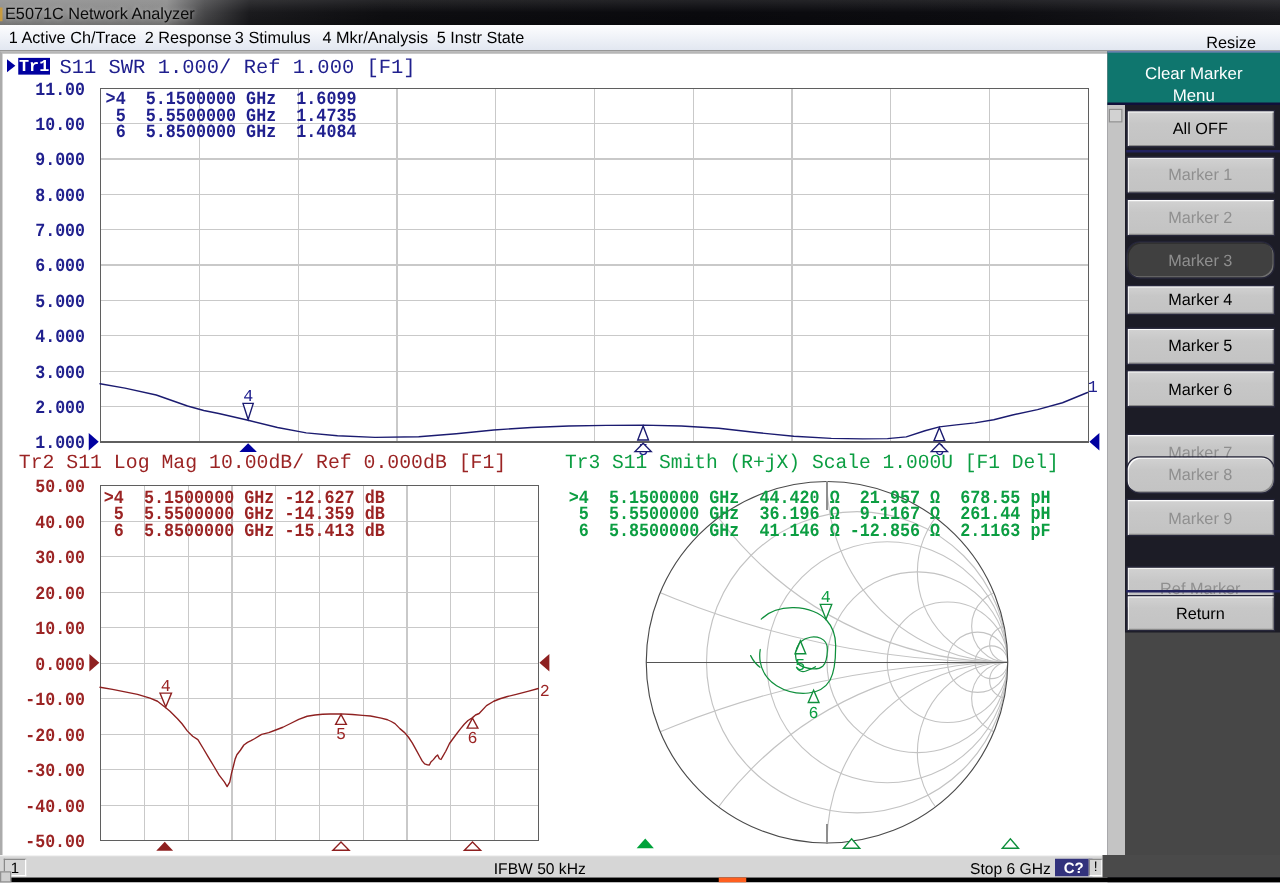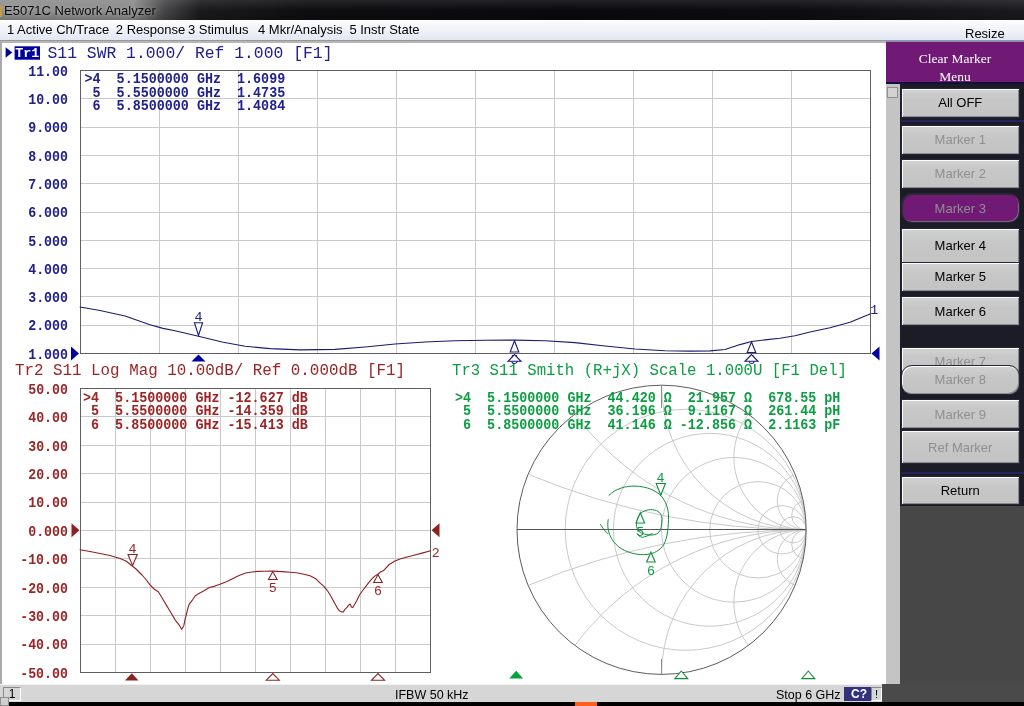--- a/index.html
+++ b/index.html
@@ -14,31 +14,31 @@
   .menubar { position:absolute; left:0; top:20px; width:1024px; height:20px;
     background: linear-gradient(to bottom, #fdfdfe, #eef1f7 55%, #e2e7f1);
     border-bottom:1px solid #979797; font-size:13px; color:#000; }
   .menubar span { position:absolute; top:2px; }
   .screen { position:absolute; left:0; top:41px; width:886px; height:643px; background:#fff;
     border-left:2px solid #ababab; border-top:2px solid #b6b6b6; box-sizing:border-box; }
   svg.overlay { position:absolute; left:0; top:0; width:1024px; height:706px; }
   
   .side { position:absolute; left:886px; top:41px; width:138px; height:665px; background:#1c1c26; }
   .sidehead { position:absolute; left:886px; top:41px; width:138px; height:43px;
-     background:#701a75; border-top:1px solid #8787c3; border-bottom:2px solid #10103a;
-     color:#fff; font-size:13.5px; text-align:center; line-height:18.5px; padding-top:7.5px; box-sizing:border-box;font-family:Liberation Serif, serif; }
+     background:#0f766e; border-top:1px solid #8787c3; border-bottom:2px solid #10103a;
+     color:#fff; font-size:13.5px; text-align:center; line-height:18.5px; padding-top:7.5px; box-sizing:border-box; }
   .sstrip { position:absolute; left:886px; top:84px; width:13.5px; height:614px; background:#c4c4c4; }
   .sstrip .sb { position:absolute; left:1px; top:3px; width:11px; height:11px; background:#d2d2d2;
      border:1px solid #8f8f8f; box-sizing:border-box; font-size:8px; color:#555; text-align:center; line-height:9px;}
   .sbtn { position:absolute; left:901px; width:118.5px; box-sizing:border-box;
      background:linear-gradient(to bottom,#d2d2d2,#c7c7c7 35%,#c3c3c3);
      border:1px solid #26263a; box-shadow: inset 1px 1px 0 #fbfbfb, inset -1px -1px 0 #8a8a8a;
      color:#000; font-size:13px; text-align:center; display:flex; align-items:center; justify-content:center; }
   .sbtn.dis { color:#8f8f8f; }
-  .sbtn.prs { background:#701a75; box-shadow: inset 1px 1px 0 #2c2c2c, inset -1px -1px 0 #6f6f6f; color:#8f8f8f;border-radius:11px; }
+  .sbtn.prs { background:#404040; box-shadow: inset 1px 1px 0 #2c2c2c, inset -1px -1px 0 #6f6f6f; color:#8f8f8f;border-radius:11px; }
   .sep1 { position:absolute; left:901px; top:119.5px; width:123px; height:2.5px; background:#23235f; }
   .sep2 { position:absolute; left:901px; top:471.5px; width:123px; height:2.5px; background:#23235f; }
   .darkarea { position:absolute; left:899.5px; top:506px; width:124.5px; height:192px; background:#474747; }
   
   .status { position:absolute; left:0; top:684px; width:882px; height:18px; background:#d6d6d6;
      border-top:1px solid #f2f2f2; font-size:12.5px; color:#000; box-sizing:border-box; }
   .status .box1 { position:absolute; left:3px; top:2px; width:18px; height:14px; background:#d6d6d6;
      border-top:1px solid #8a8a8a; border-left:1px solid #8a8a8a; border-bottom:1px solid #fff; border-right:1px solid #fff;
      text-align:center; line-height:13px; font-size:12px; box-sizing:border-box;}
   .cq { position:absolute; left:844px; top:2px; width:30px; height:14px; background:#32327c; color:#fff;
@@ -214,27 +214,27 @@
   <div class="side"></div>
   <div class="sideborder"></div>
   <div class="sstrip">
     <div class="sb"></div>
   </div>
   <div class="sidehead">Clear Marker<br>Menu</div>
   <div class="sbtn" style="top:87.5px;height:30.0px;">All OFF</div>
 <div class="sbtn dis" style="top:124.5px;height:30.0px;">Marker 1</div>
 <div class="sbtn dis" style="top:158.85px;height:30.0px;">Marker 2</div>
 <div class="sbtn prs" style="top:193.2px;height:30.0px;">Marker 3</div>
-<div class="sbtn" style="top:227.55px;height:36px;">Marker 4</div>
+<div class="sbtn" style="top:227.55px;height:24px;">Marker 4</div>
 <div class="sbtn" style="top:261.9px;height:30.0px;">Marker 5</div>
 <div class="sbtn" style="top:296.25px;height:30.0px;">Marker 6</div>
 <div class="sbtn dis" style="top:330.6px;height:30.0px;margin-top:16px;">Marker 7</div>
 <div class="sbtn dis" style="top:364.95000000000005px;height:30.0px;border-radius:11px;">Marker 8</div>
 <div class="sbtn dis" style="top:399.3px;height:30.0px;">Marker 9</div>
-<div class="sbtn dis" style="top:430px;height:34px;">Ref Marker</div>
+<div class="sbtn dis" style="top:453px;height:34px;">Ref Marker</div>
 <div class="sbtn" style="top:476.0px;height:28.5px;">Return</div>
   <div class="sep1"></div>
   <div class="sep2"></div>
   <div class="darkarea"></div>
   <div class="status">
      <div class="box1">1</div>
      <span style="position:absolute;left:21.5px;top:21px;">Start 5 GHz</span>
      <span style="position:absolute;left:395px;top:3px;">IFBW 50 kHz</span>
      <span style="position:absolute;left:776px;top:3px;">Stop 6 GHz</span>
      <div class="cq">C?</div>

